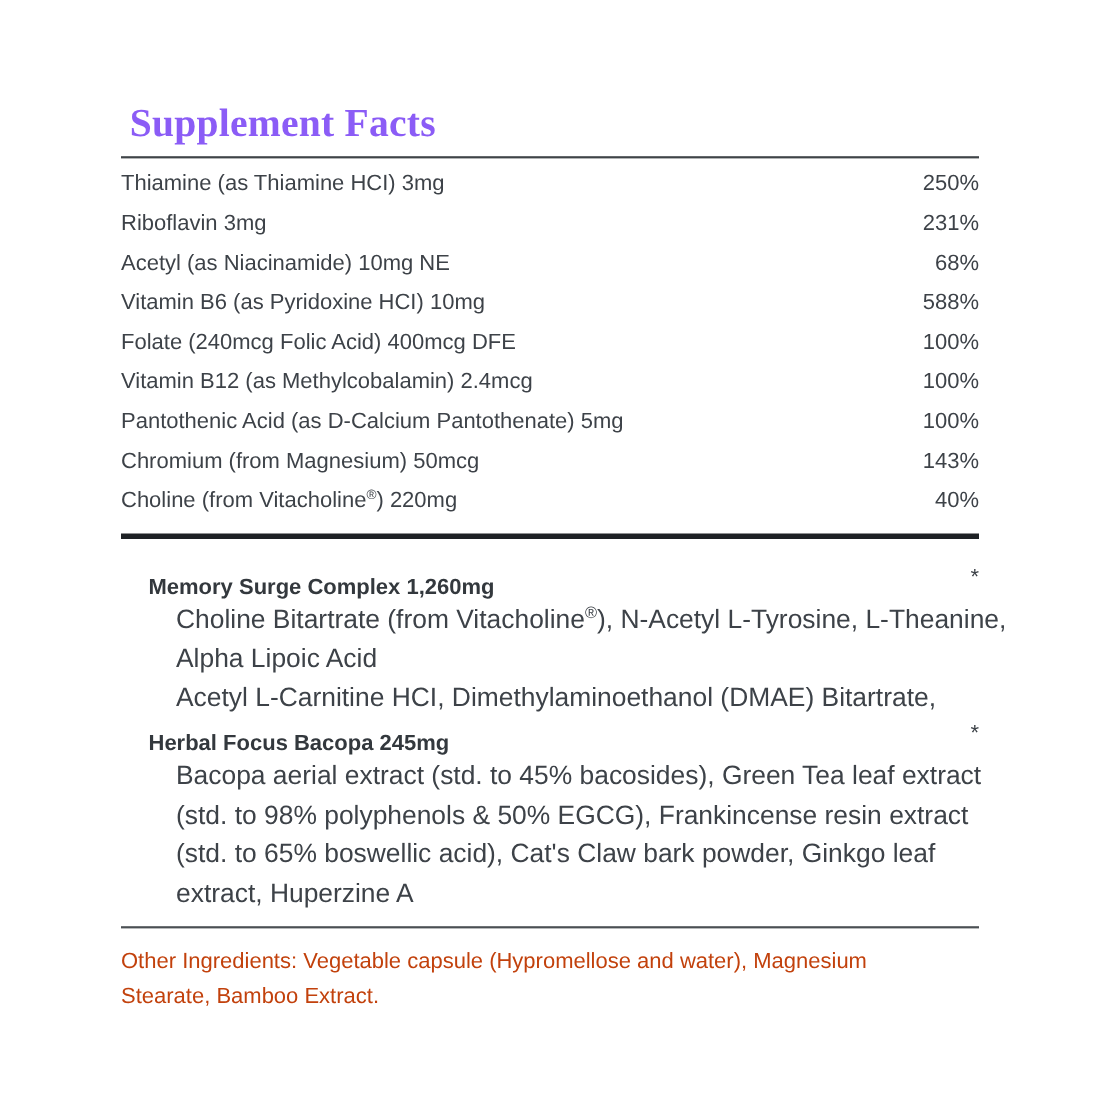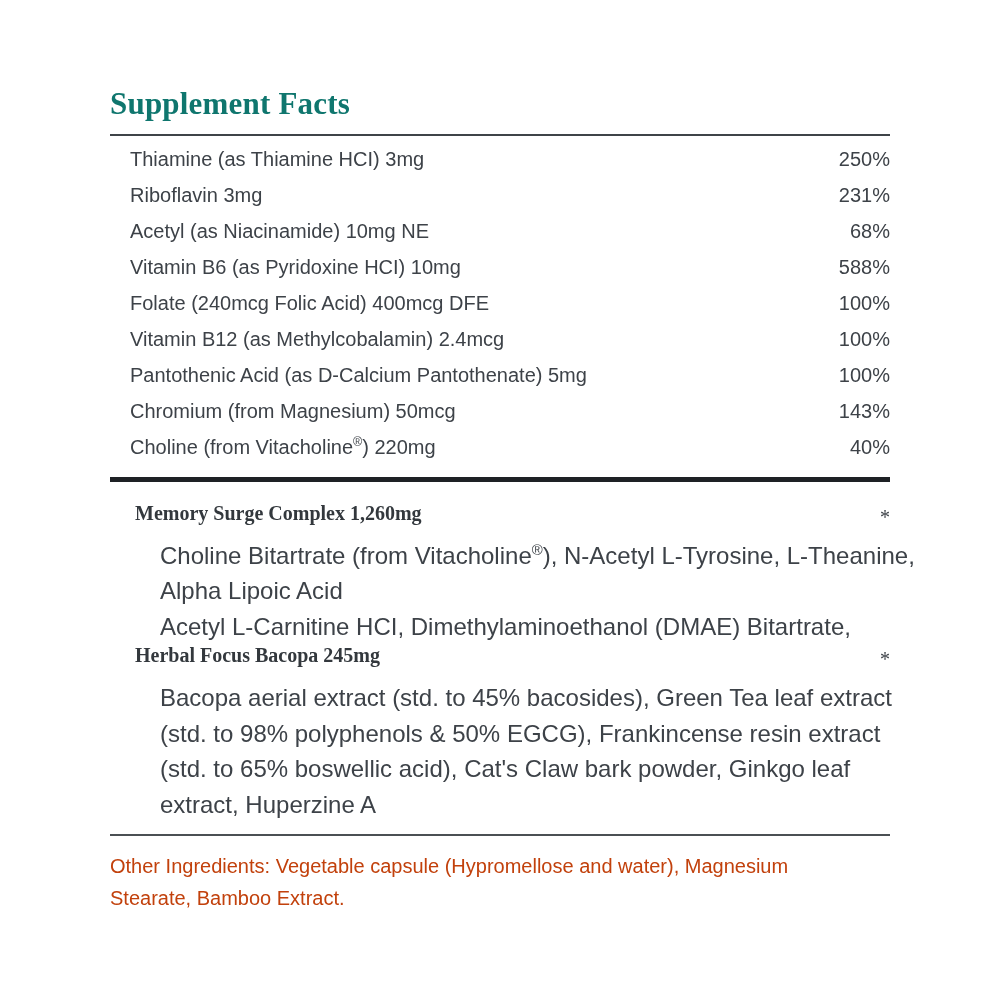--- a/index.html
+++ b/index.html
@@ -13,57 +13,55 @@
   }
   .panel {
     position: absolute;
     left: 110px;
     top: 86px;
     width: 780px;
   }
   .title {
     font-family: "Liberation Serif", serif;
     font-weight: bold;
-    font-size: 31px;
+    font-size: 36px;
     line-height: 36px;
-    color: #0f766e;
+    color: #8b5cf6;
     letter-spacing: 0.2px;
-    margin: 0;
+    margin: 8px;
   }
   .rule-title {
     border: none;
     border-top: 2px solid #3f4448;
     margin: 12px 0 0 0;
   }
   .nutrients { padding-top: 6px; }
   .nutrient-row {
     height: 35.9px;
     display: flex;
     justify-content: space-between;
     align-items: center;
     font-size: 20px;
     color: #3d4248;
-    margin-left: 20px;
   }
   .nutrient-row .dv { text-align: right; }
   .thick-bar {
     height: 5px;
     background: #1e2125;
     margin-top: 12px;
   }
   .blends { padding: 20px 0 0 25px; }
   .blend-header {
     display: flex;
     justify-content: space-between;
-    align-items: flex-start;
+    align-items: flex-end;
     height: 35.6px;
     font-size: 20px;
     font-weight: bold;
     color: #33383d;
-    font-family: Liberation Serif, serif;
   }
   .blend-header .asterisk {
     font-weight: 400;
     font-size: 20px;
     color: #3d4248;
     align-self: flex-start;
     line-height: 30px;
   }
   .blend-line {
     height: 35.6px;

